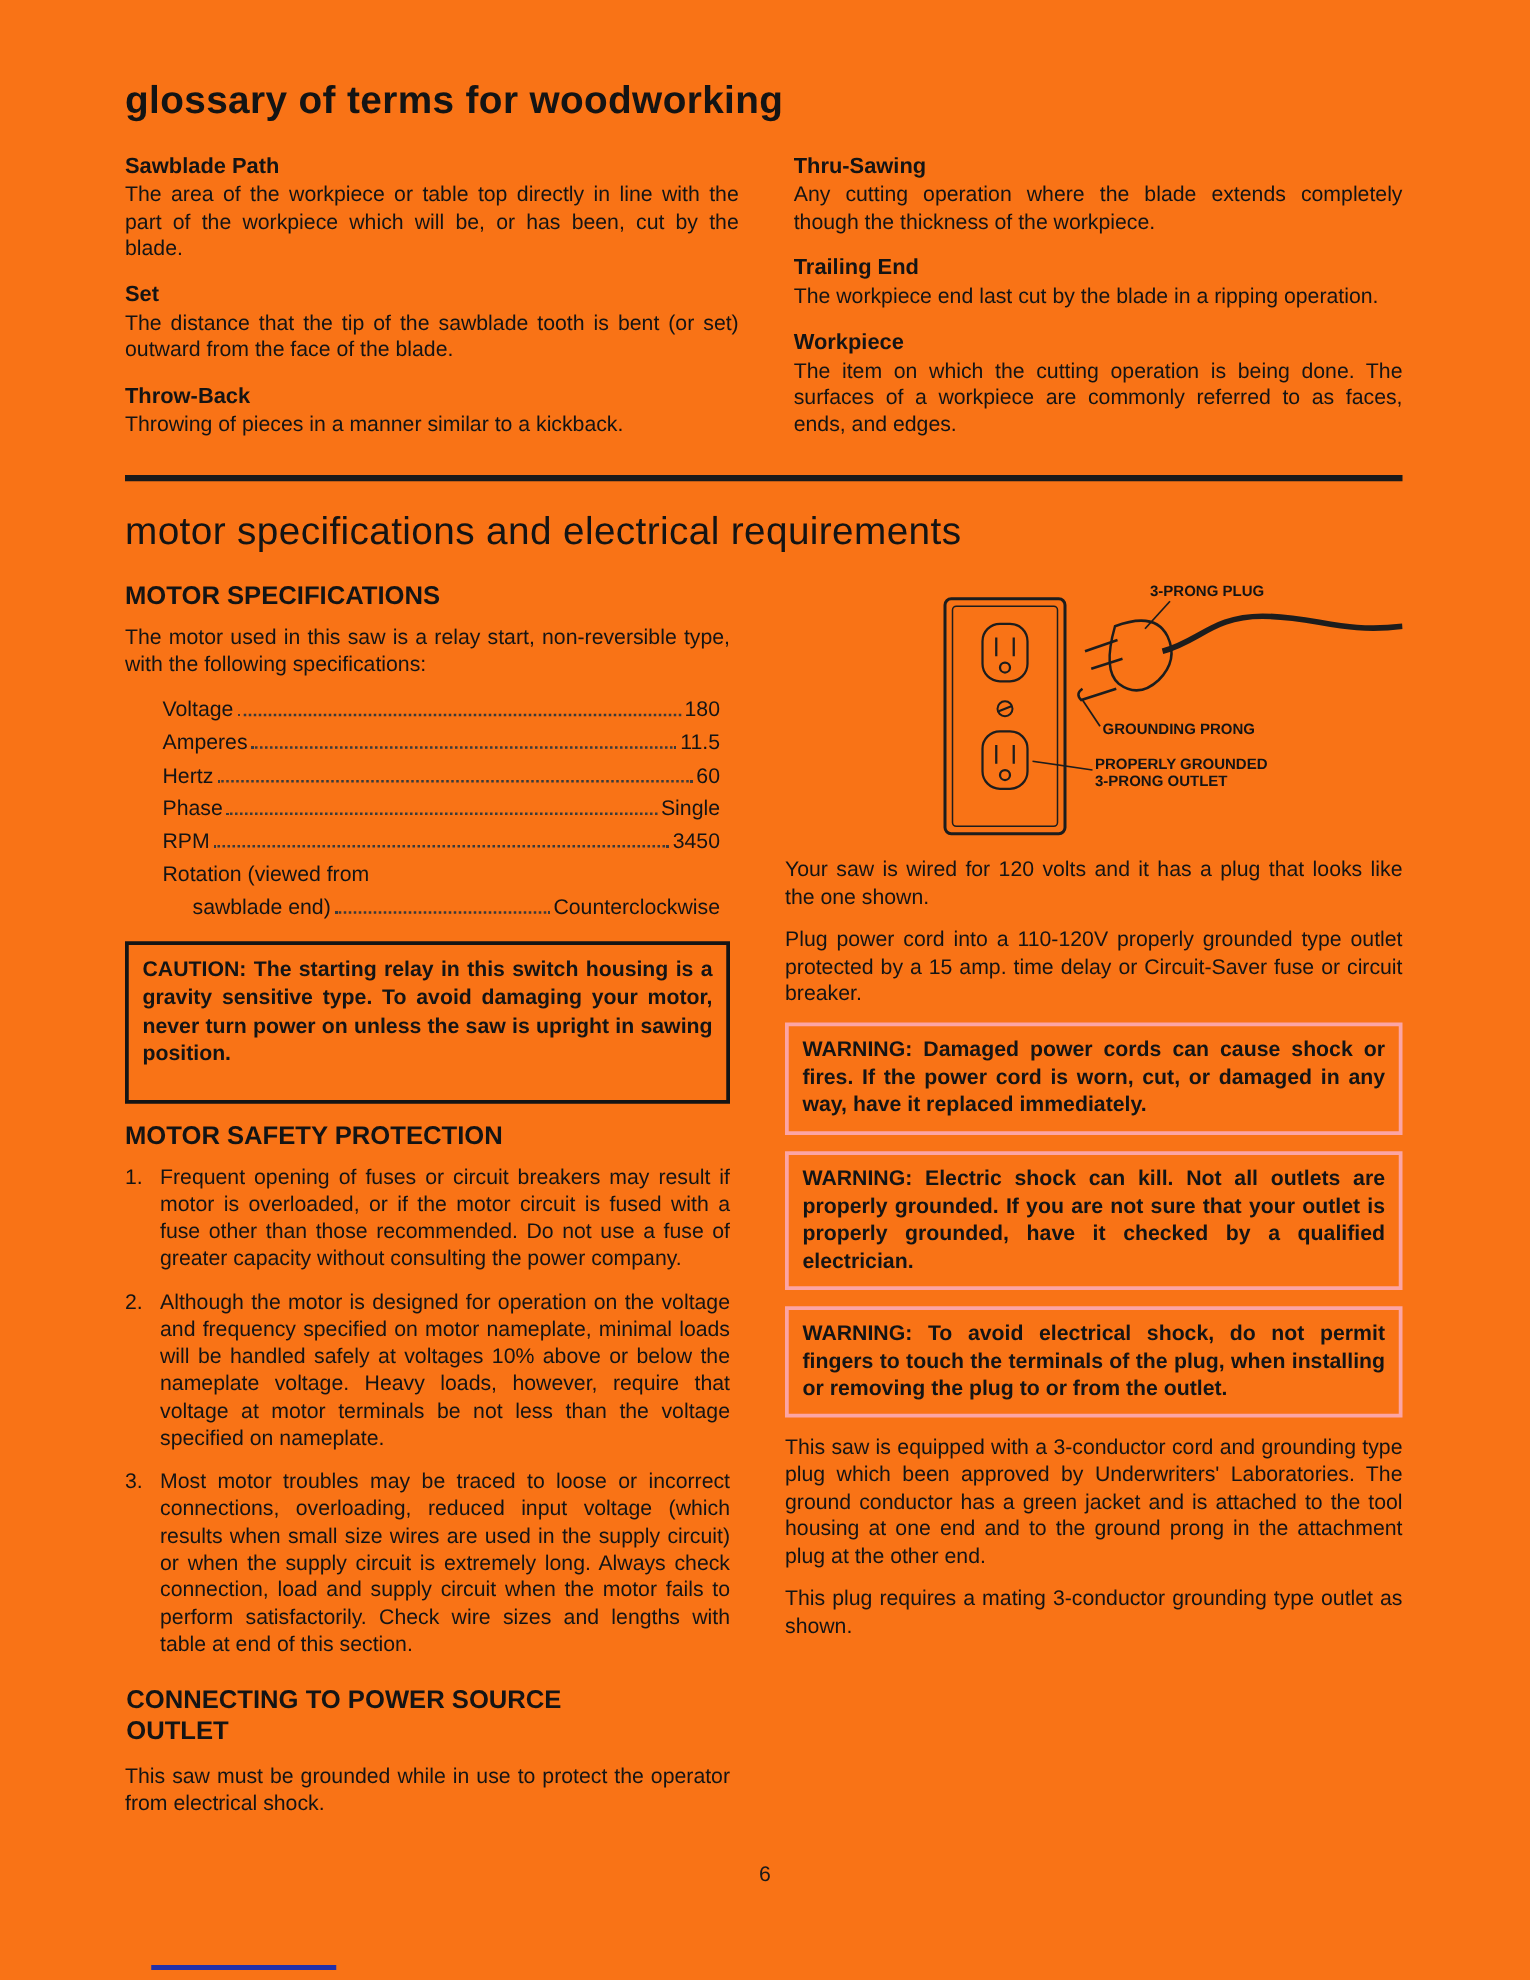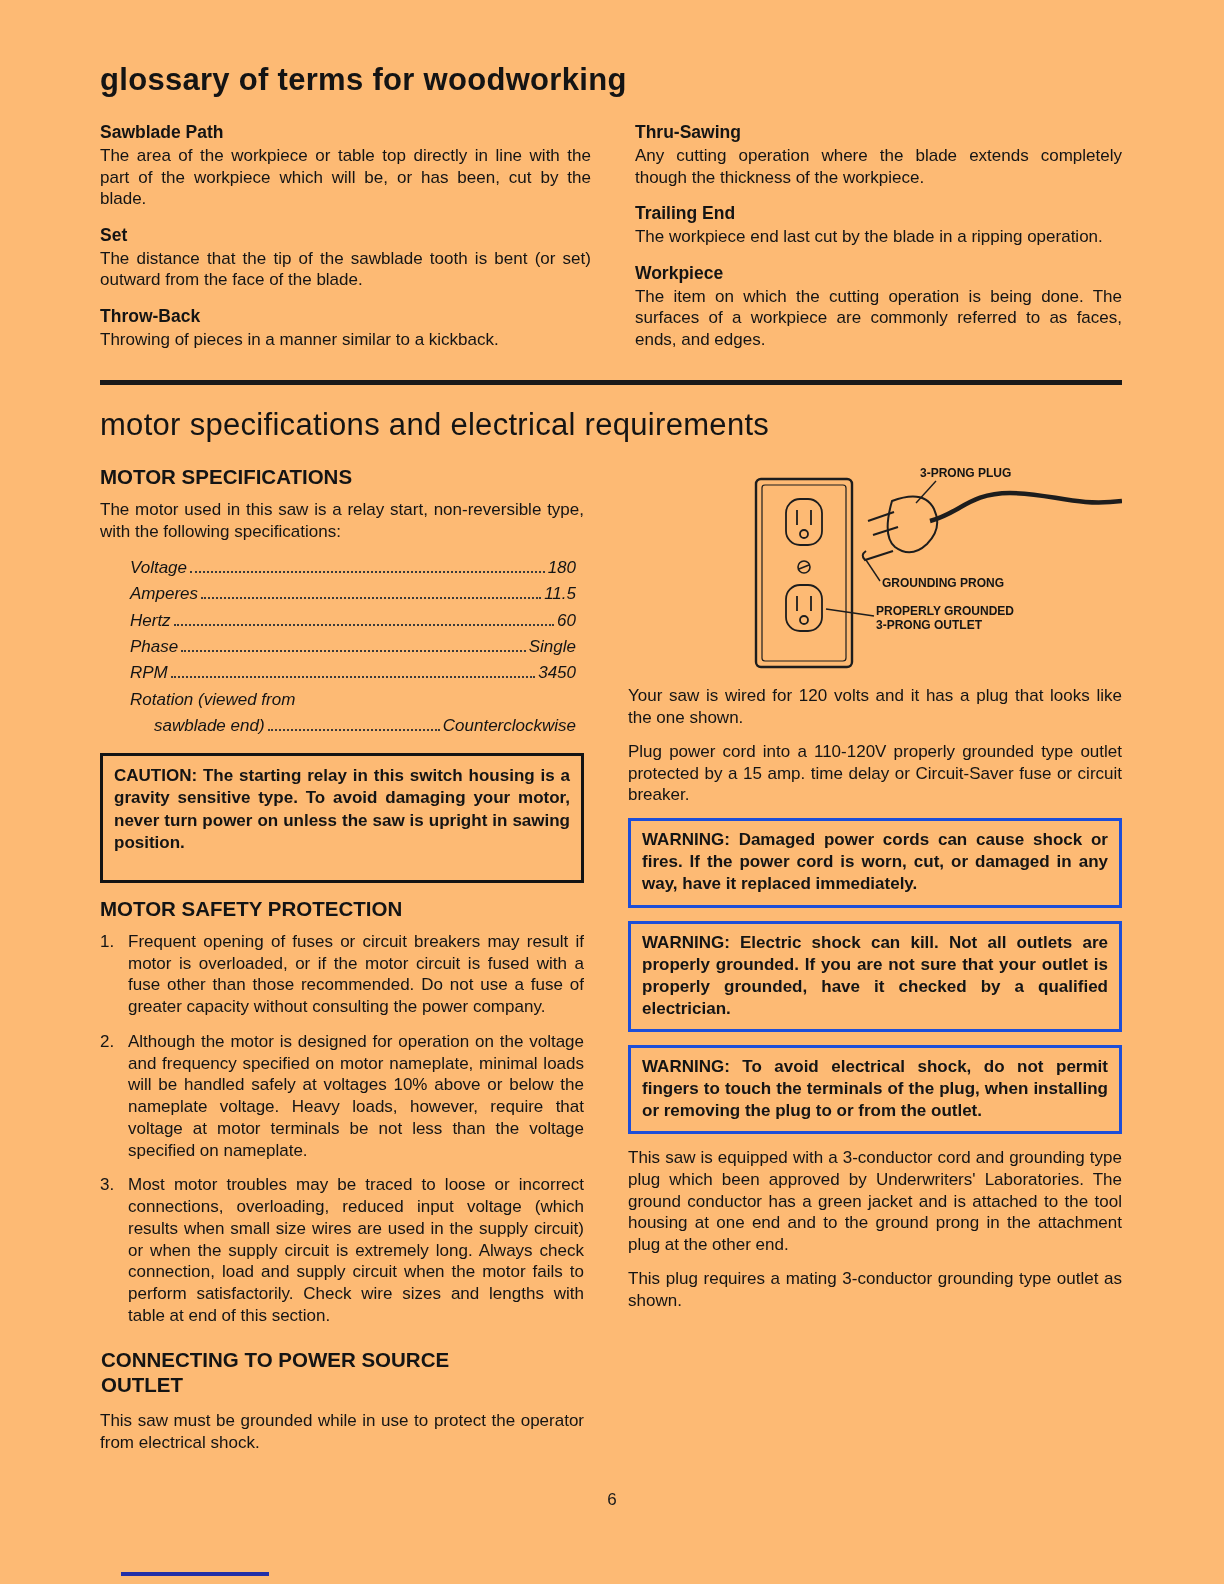--- a/index.html
+++ b/index.html
@@ -1,45 +1,45 @@
 <!DOCTYPE html>
 <html><head>
 <meta charset="utf-8">
 <style>
   * { margin:0; padding:0; box-sizing:border-box; }
   html,body { background:#e8e8e6; }
   body { width:1224px; height:1584px; position:relative; font-family:"Liberation Sans", sans-serif; color:#141414; }
-  .sheet { position:absolute; inset:0; background:#fdba74; overflow:hidden; }
+  .sheet { position:absolute; inset:0; background:#f97316; overflow:hidden; }
   .content { position:absolute; left:100px; top:62px; width:1022px; }
 
   .main-title { font-size:31px; font-weight:700; letter-spacing:.3px; margin-bottom:24px; }
 
   .cols { display:flex; gap:44px; }
   .col-l { width:498px; }
   .col-r { width:494px; }
 
   .term { font-size:17.5px; font-weight:700; margin-top:15px; margin-bottom:2px; }
   .term-block:first-child .term { margin-top:0; }
   .def { font-size:17px; line-height:1.27; text-align:justify; }
 
   .rule { height:5px; background:#1a1a1a; margin:30px 0 22px; }
 
   .section-title { font-size:31px; font-weight:400; letter-spacing:.3px; margin-bottom:22px; }
 
   .sub-heading { font-size:20.5px; font-weight:700; margin-bottom:10px; }
   .body-p { font-size:17px; line-height:1.28; text-align:justify; margin-bottom:12px; }
 
-  .specs { margin:6px 8px 14px 30px;font-style:italic; }
+  .specs { margin:6px 8px 14px 30px; }
   .spec-row { display:flex; align-items:baseline; font-size:17px; line-height:1.55; }
   .spec-row .leader { flex:1; border-bottom:2px dotted #3a3a3a; margin:0 3px 4px 3px; }
   .spec-row.plain { display:block; }
   .indent2 { padding-left:24px; }
 
   .caution-box { border:3px solid #141414; padding:9px 11px 26px; font-size:17px; font-weight:700; line-height:1.3; text-align:justify; margin:4px 0 14px; }
-  .warning-box { border:3px solid #1d4ed8; padding:8px 11px 9px; font-size:17px; font-weight:700; line-height:1.3; text-align:justify; margin:0 0 13px; }
+  .warning-box { border:3px solid #fca5a5; padding:8px 11px 9px; font-size:17px; font-weight:700; line-height:1.3; text-align:justify; margin:0 0 13px; }
 
   .num-item { display:flex; margin-bottom:13px; }
   .num-item .num { flex:none; width:28px; font-size:17px; line-height:1.28; }
   .num-item p { flex:1; font-size:17px; line-height:1.28; text-align:justify; }
 
   .connect-heading { font-size:20.5px; font-weight:700; line-height:1.25; margin:20px 1px 12px; }
 
   .outlet-fig { display:block; margin-bottom:8px; }
 
   .footer-pagenum { position:absolute; left:0; right:0; top:1490px; text-align:center; font-size:17px; color:#1a1a1a; }

